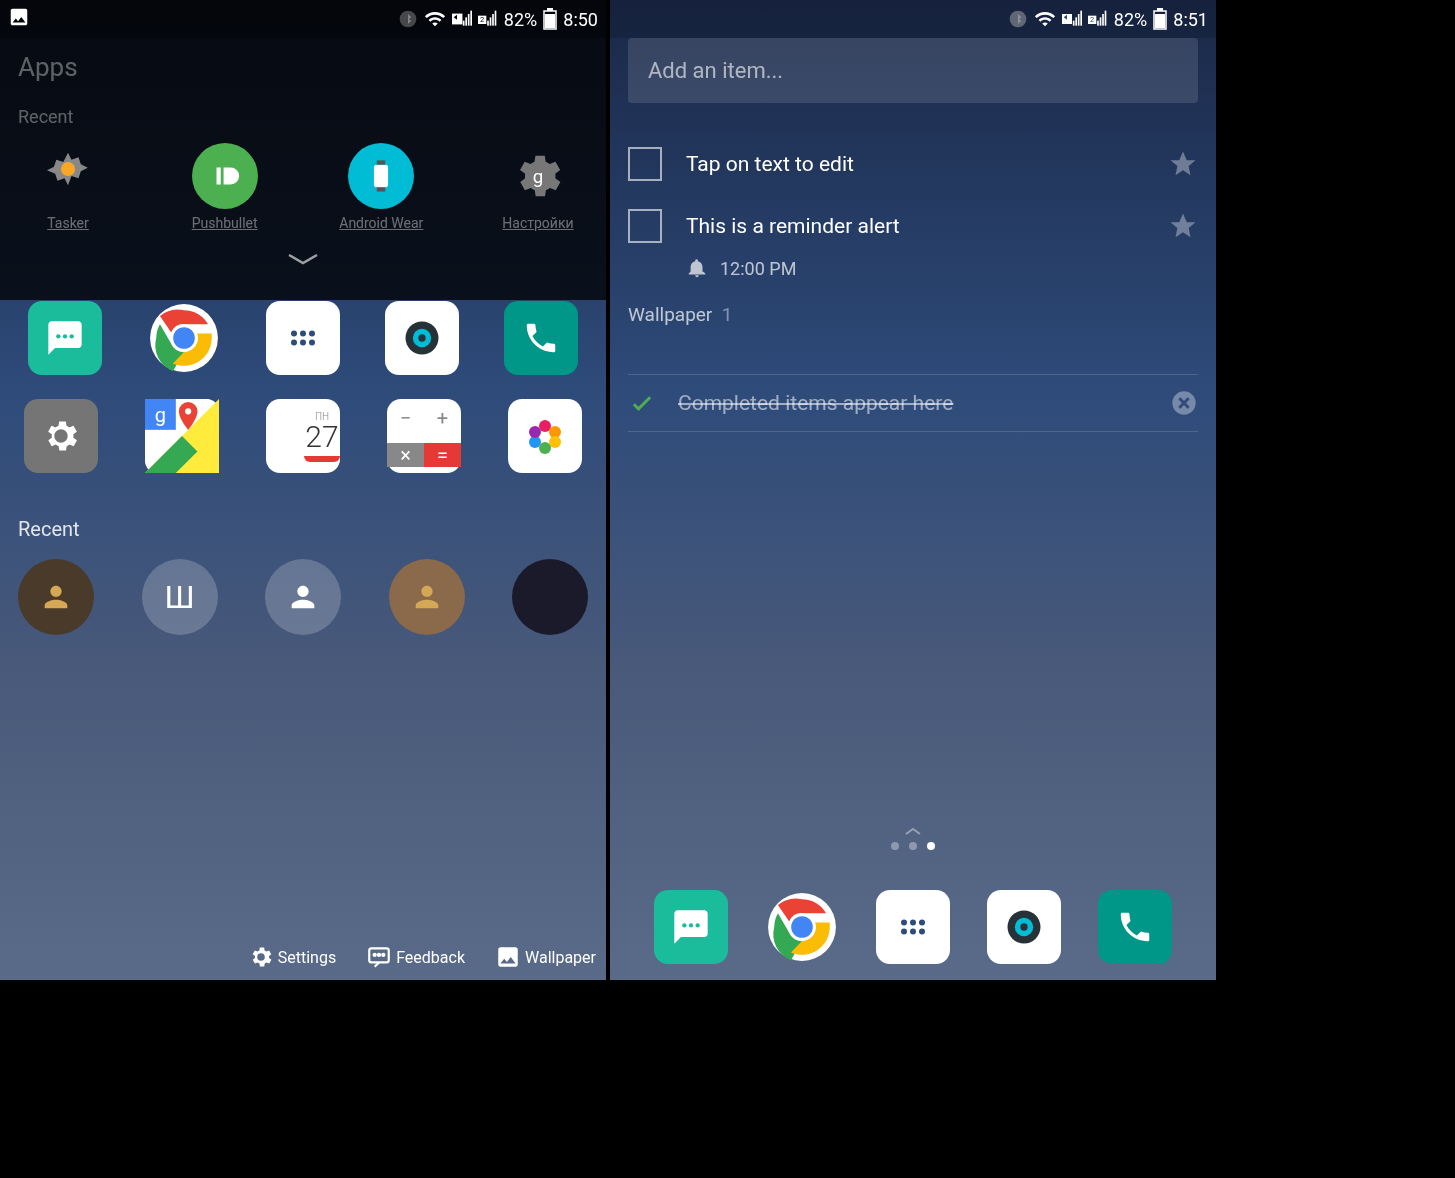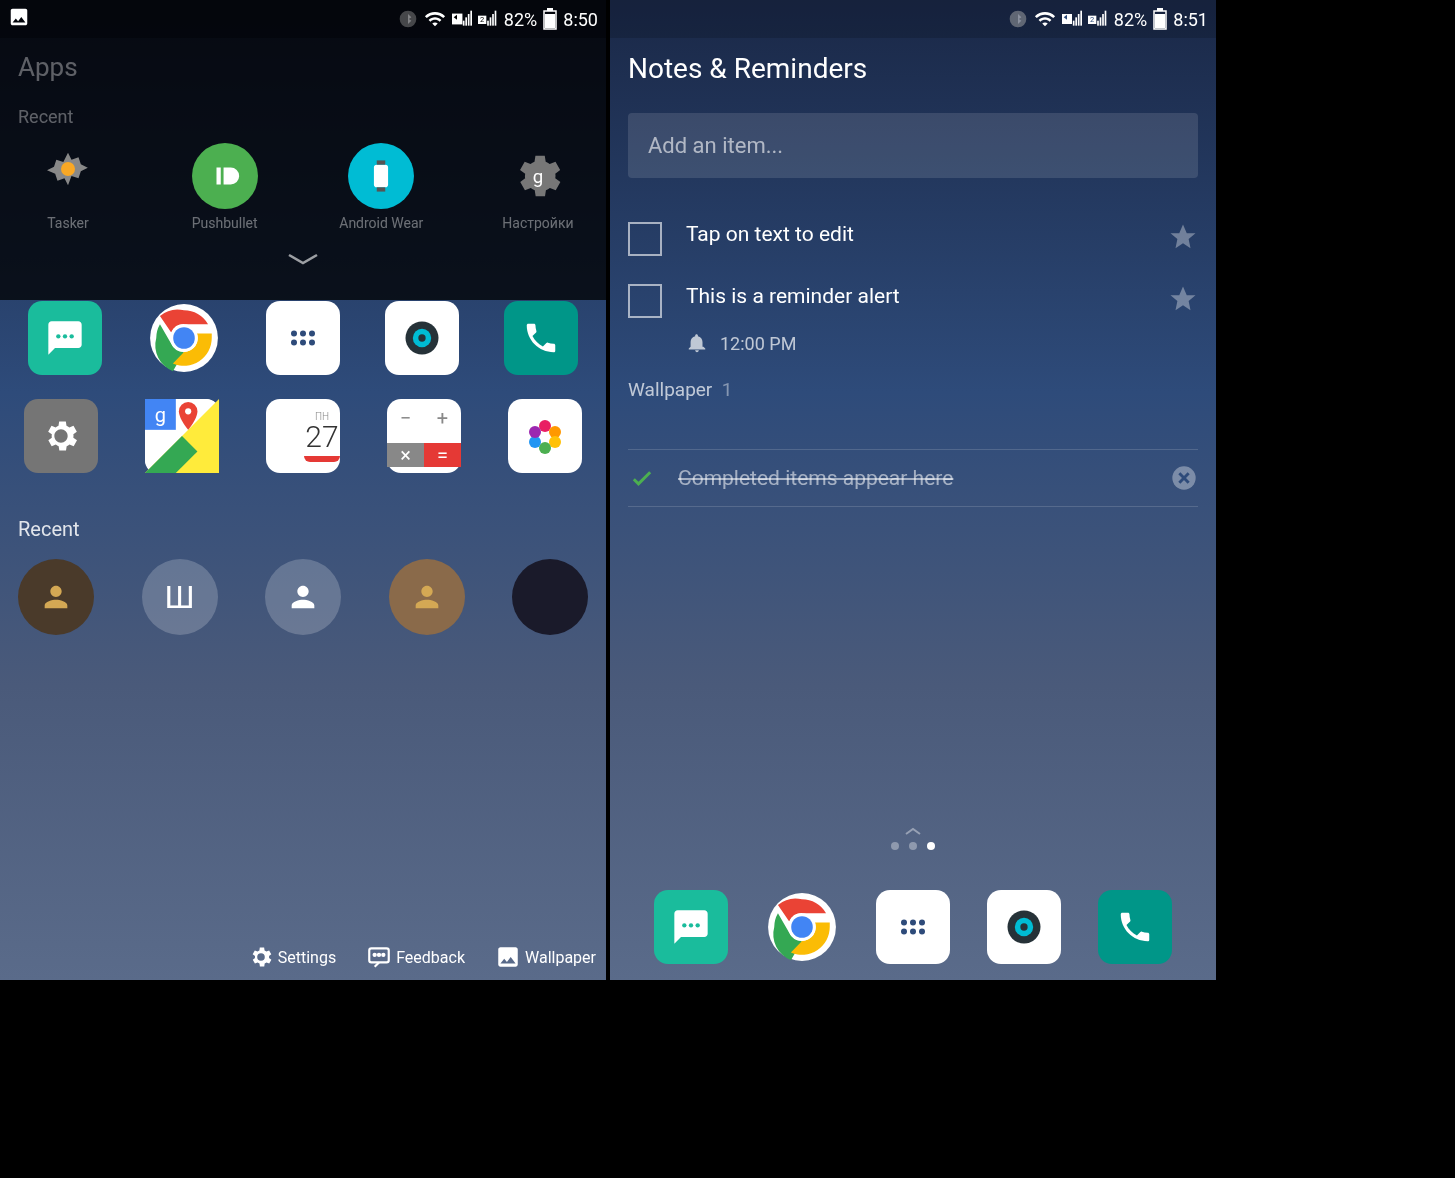--- a/index.html
+++ b/index.html
@@ -11,34 +11,34 @@
 .status-right { margin-left: auto; display: flex; align-items: center; gap: 6px; }
 .status-bar svg { fill: white; }
 .dim-overlay { position: absolute; top: 0; left: 0; right: 0; height: 300px; background: rgba(0,0,0,0.75); z-index: 5; }
 .content { position: relative; z-index: 8; padding: 0 18px; color: white; }
 .header-title { font-size: 26px; font-weight: 400; margin: 14px 0 24px; opacity: 0.35; }
 .section-label { font-size: 18px; opacity: 0.35; margin-bottom: 16px; }
 .app-row { display: flex; justify-content: space-between; margin-bottom: 20px; }
 .app { display: flex; flex-direction: column; align-items: center; width: 100px; }
 .app-icon { width: 66px; height: 66px; border-radius: 14px; display: flex; align-items: center; justify-content: center; margin-bottom: 6px; }
 .app-icon-round { border-radius: 50%; }
-.app-label { font-size: 14px; opacity: 0.4; text-align: center; }
+.app-label { font-size: 14px; opacity: 0.4; text-align: center; text-decoration: underline; }
 .chevron-down { text-align: center; margin: 18px 0 8px; opacity: 0.6; }
 .dock-row { display: flex; justify-content: space-between; margin-top: 30px; padding: 0 10px; }
 .dock-icon { width: 74px; height: 74px; border-radius: 14px; display: flex; align-items: center; justify-content: center; }
 .grid-row { display: flex; justify-content: space-between; margin-top: 24px; padding: 0 6px; }
 .recent-section { margin-top: 44px; }
 .recent-label { font-size: 20px; opacity: 0.85; margin-bottom: 18px; }
 .contact-row { display: flex; justify-content: space-between; gap: 10px; }
 .contact { width: 76px; height: 76px; border-radius: 50%; background: rgba(255,255,255,0.2); display: flex; align-items: center; justify-content: center; overflow: hidden; }
 .bottom-actions { position: absolute; bottom: 10px; right: 10px; display: flex; gap: 30px; z-index: 10; color: white; }
 .bottom-action { display: flex; flex-direction: row; align-items: center; font-size: 16px; gap: 4px; }
 .notes-title { font-size: 28px; margin: 14px 0 28px; }
 .add-item { background: rgba(255,255,255,0.12); border-radius: 4px; padding: 20px; font-size: 22px; color: rgba(255,255,255,0.6); margin-bottom: 30px; }
-.note-row { display: flex; align-items: flex-start; gap: 24px; padding: 14px 0; }
+.note-row { display: flex; align-items: center; gap: 24px; padding: 14px 0; }
 .checkbox { width: 34px; height: 34px; border: 2px solid rgba(255,255,255,0.6); flex-shrink: 0; }
 .note-text { flex: 1; font-size: 21px; }
 .star-icon { flex-shrink: 0; }
 .reminder-time { display: flex; align-items: center; gap: 12px; margin-left: 58px; color: rgba(255,255,255,0.7); font-size: 18px; margin-bottom: 24px; }
 .completed-header { font-size: 19px; color: rgba(255,255,255,0.7); margin: 20px 0 16px; }
 .completed-row { display: flex; align-items: center; gap: 22px; padding: 14px 0; border-top: 1px solid rgba(255,255,255,0.15); border-bottom: 1px solid rgba(255,255,255,0.15); margin-top: 48px; }
 .completed-text { flex: 1; font-size: 21px; color: rgba(255,255,255,0.55); text-decoration: line-through; }
 .page-dots { position: absolute; bottom: 130px; left: 50%; transform: translateX(-50%); display: flex; gap: 10px; align-items: center; z-index: 10; }
 .dot { width: 8px; height: 8px; border-radius: 50%; background: rgba(255,255,255,0.35); }
 .dot.active { background: white; }
@@ -312,21 +312,20 @@
       <svg width="14" height="22" viewBox="0 0 14 22">
           <rect x="1" y="3" width="12" height="18" fill="none" stroke="white" stroke-width="1.5"></rect>
           <rect x="4" y="0" width="6" height="3"></rect>
           <rect x="2" y="6" width="10" height="14"></rect>
         </svg>
       <span>8:51</span>
     </div>
   </div>
 
   <div class="content">
-    <div class="notes-title">Notes &amp; Reminders</div>
     <div class="add-item">Add an item...</div>
 
     <div class="note-row">
       <div class="checkbox"></div>
       <div class="note-text">Tap on text to edit</div>
       <svg class="star-icon" width="30" height="30" viewBox="0 0 24 24" fill="rgba(255,255,255,0.35)">
           <path d="M12 2l3 7h7l-5.5 4.5L18 21l-6-4-6 4 1.5-7.5L2 9h7z"></path>
         </svg>
     </div>
 

